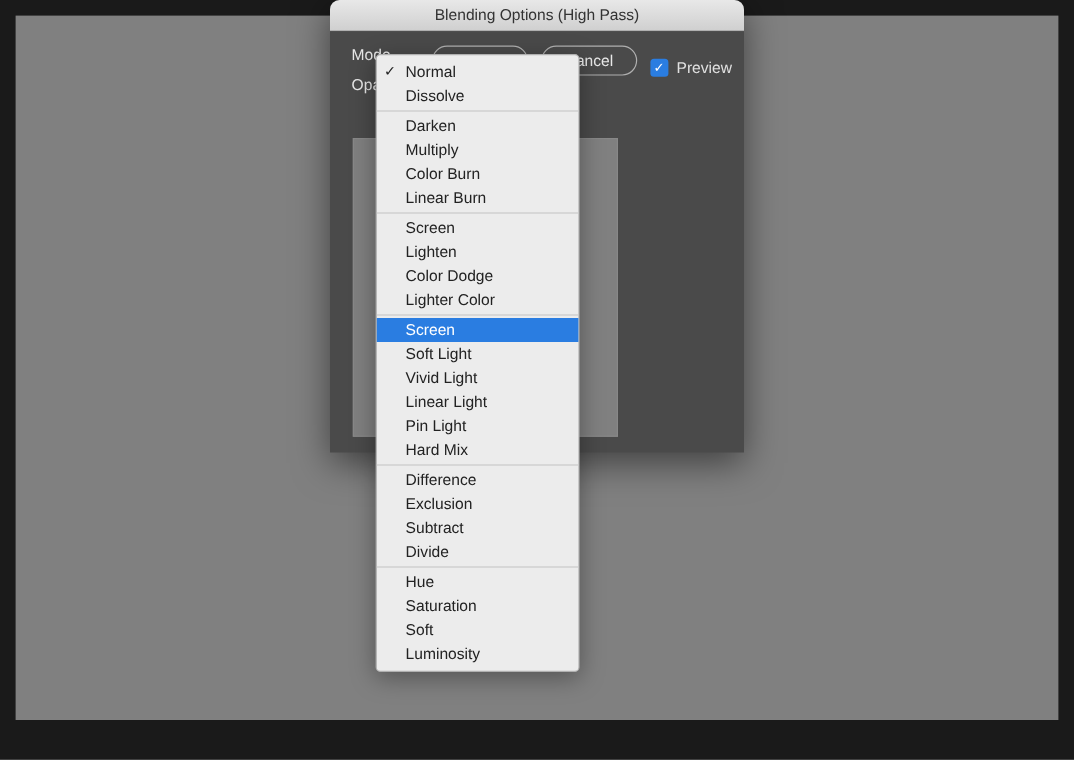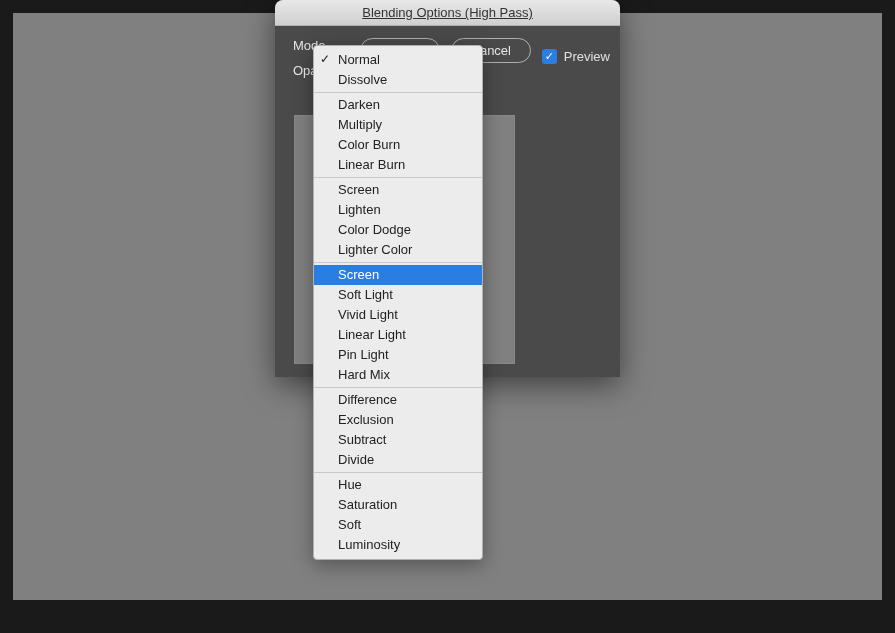--- a/index.html
+++ b/index.html
@@ -36,21 +36,20 @@
     .dialog-titlebar {
       height: 26px;
       background: linear-gradient(#e8e8e8, #d0d0d0);
       border-radius: 8px 8px 0 0;
       display: flex;
       align-items: center;
       justify-content: center;
       font-size: 13px;
       color: #333;
       border-bottom: 1px solid #b0b0b0;
-      text-decoration: underline;
     }
     .dialog-body {
       padding: 12px 18px;
       color: #e0e0e0;
       font-size: 13px;
       position: relative;
     }
     .field-row {
       display: flex;
       align-items: center;

